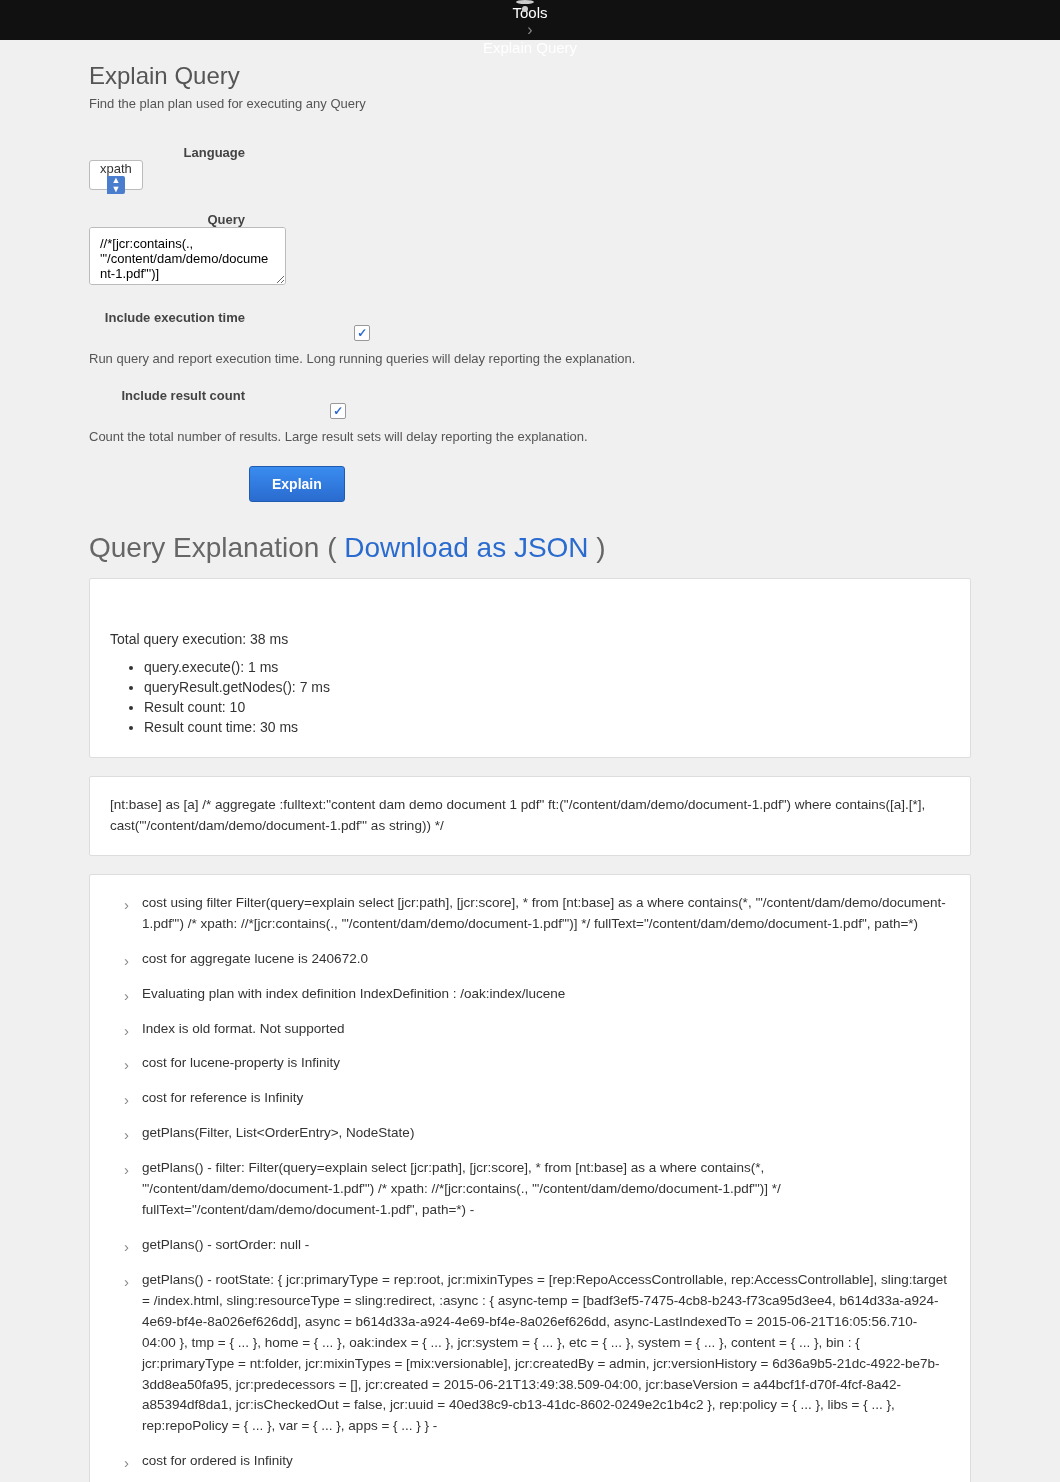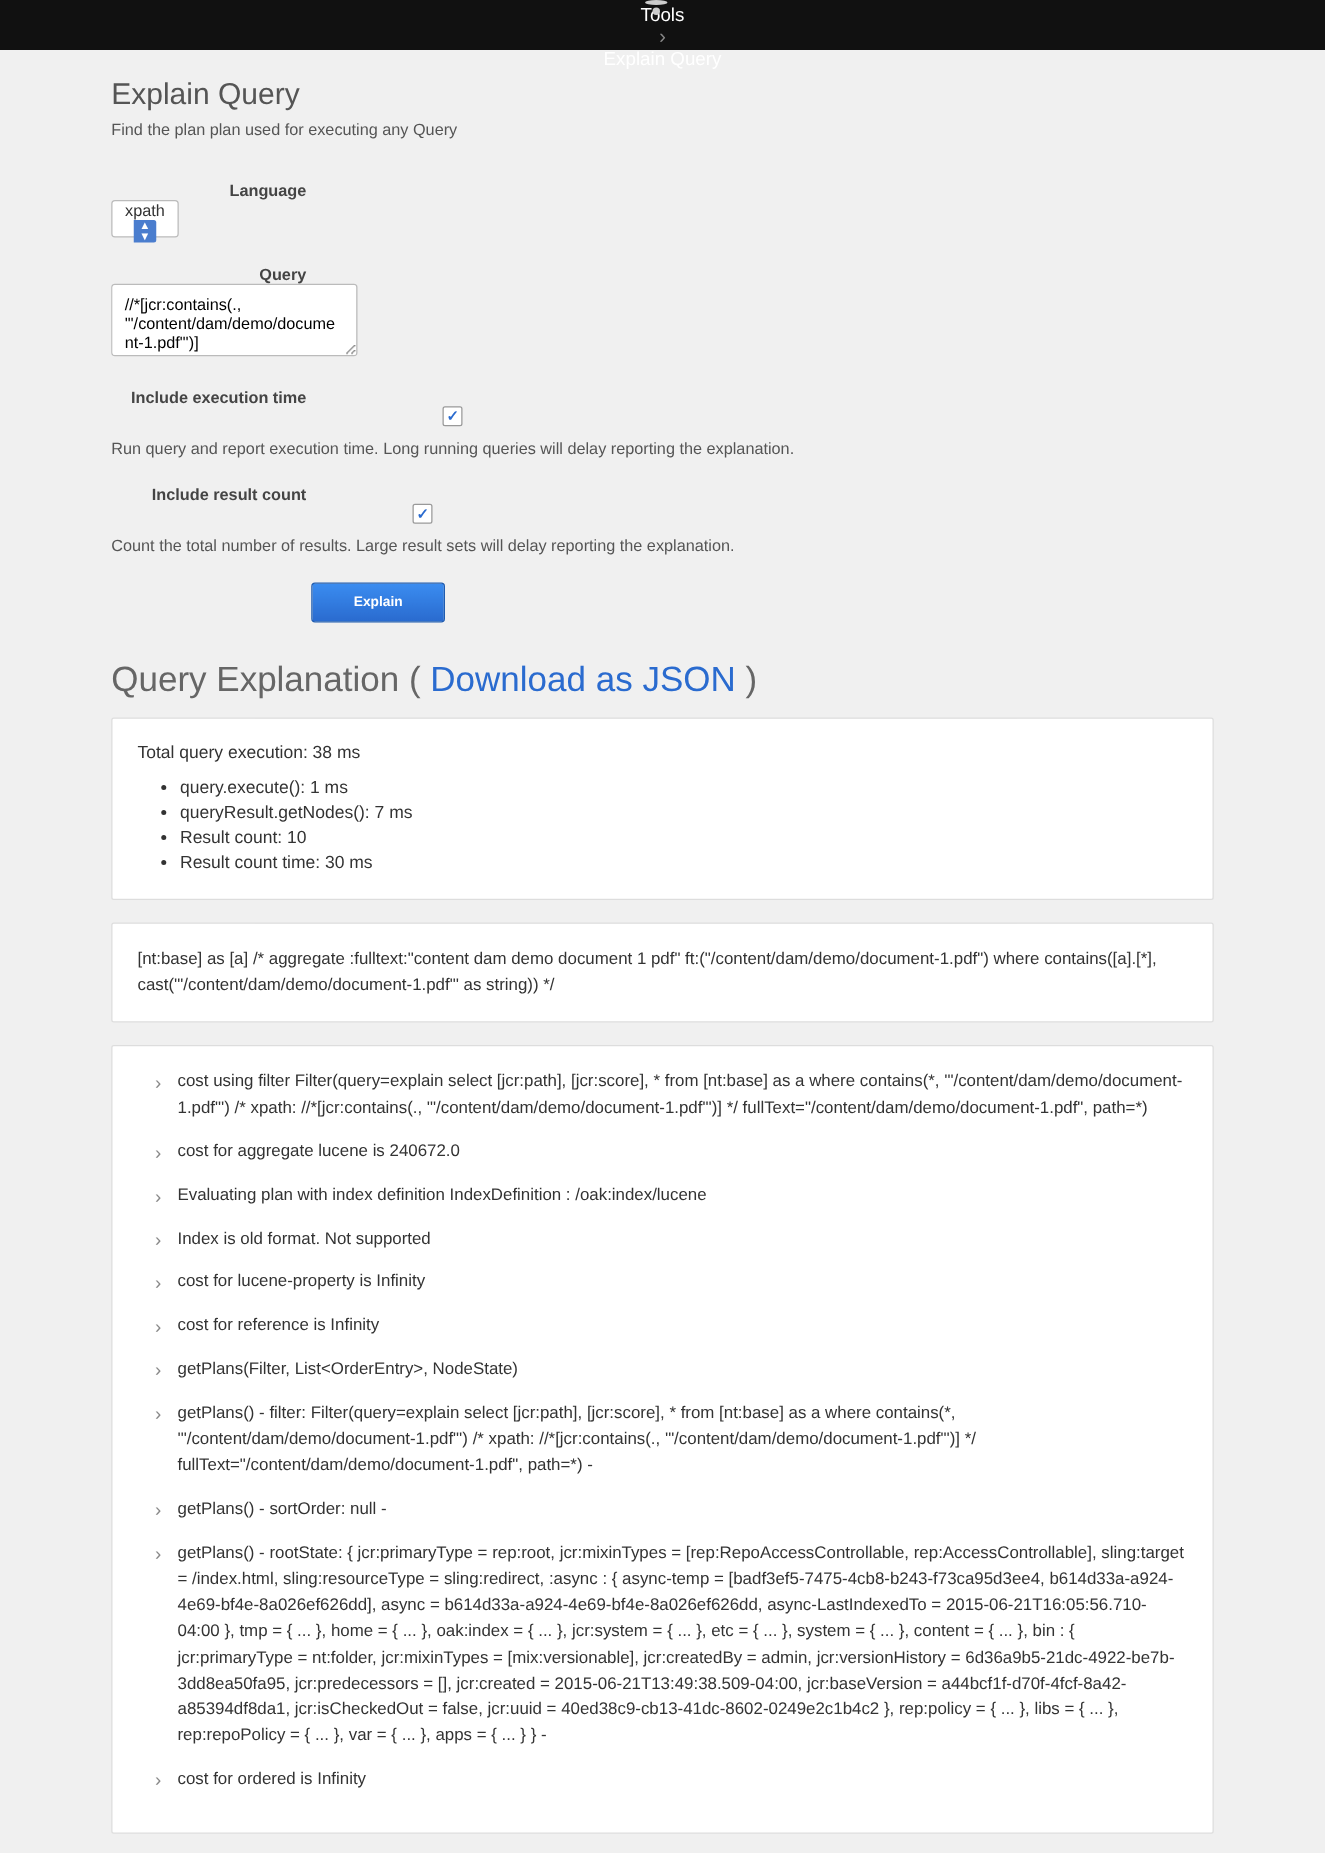--- a/index.html
+++ b/index.html
@@ -119,22 +119,22 @@
     font-size: 12px;
     font-weight: bold;
   }
   .check-desc { font-size: 13px; color: #555; }
   .btn-primary {
     background: #2a7de1;
     background: linear-gradient(#3a8cf0, #2a6bcf);
     color: #fff;
     border: 1px solid #1f5cb0;
     border-radius: 3px;
-    padding: 9px 33px;
-    font-size: 11px;
+    padding: 9px 22px;
+    font-size: 14px;
     font-weight: 600;
     cursor: pointer;
     margin-left: 160px;
     margin-top: 6px;
   }
   h2.section-title {
     font-size: 28px;
     font-weight: 400;
     color: #666;
     margin: 30px 0 14px 0;
@@ -143,21 +143,21 @@
   .panel {
     background: #fff;
     border: 1px solid #ddd;
     border-radius: 2px;
     padding: 18px 20px;
     margin-bottom: 18px;
     font-size: 14px;
     color: #333;
   }
   .panel.code { font-size: 13.5px; line-height: 1.55; word-break: break-word; }
-  .exec-total { margin-bottom: 12px; }
+  .exec-total { margin-bottom: 12px; margin-top: 34px; }
   ul.exec-list {
     list-style: disc;
     padding-left: 34px;
   }
   ul.exec-list li { margin: 4px 0; }
   .log-list {
     list-style: none;
     padding-left: 18px;
   }
   .log-list li {

